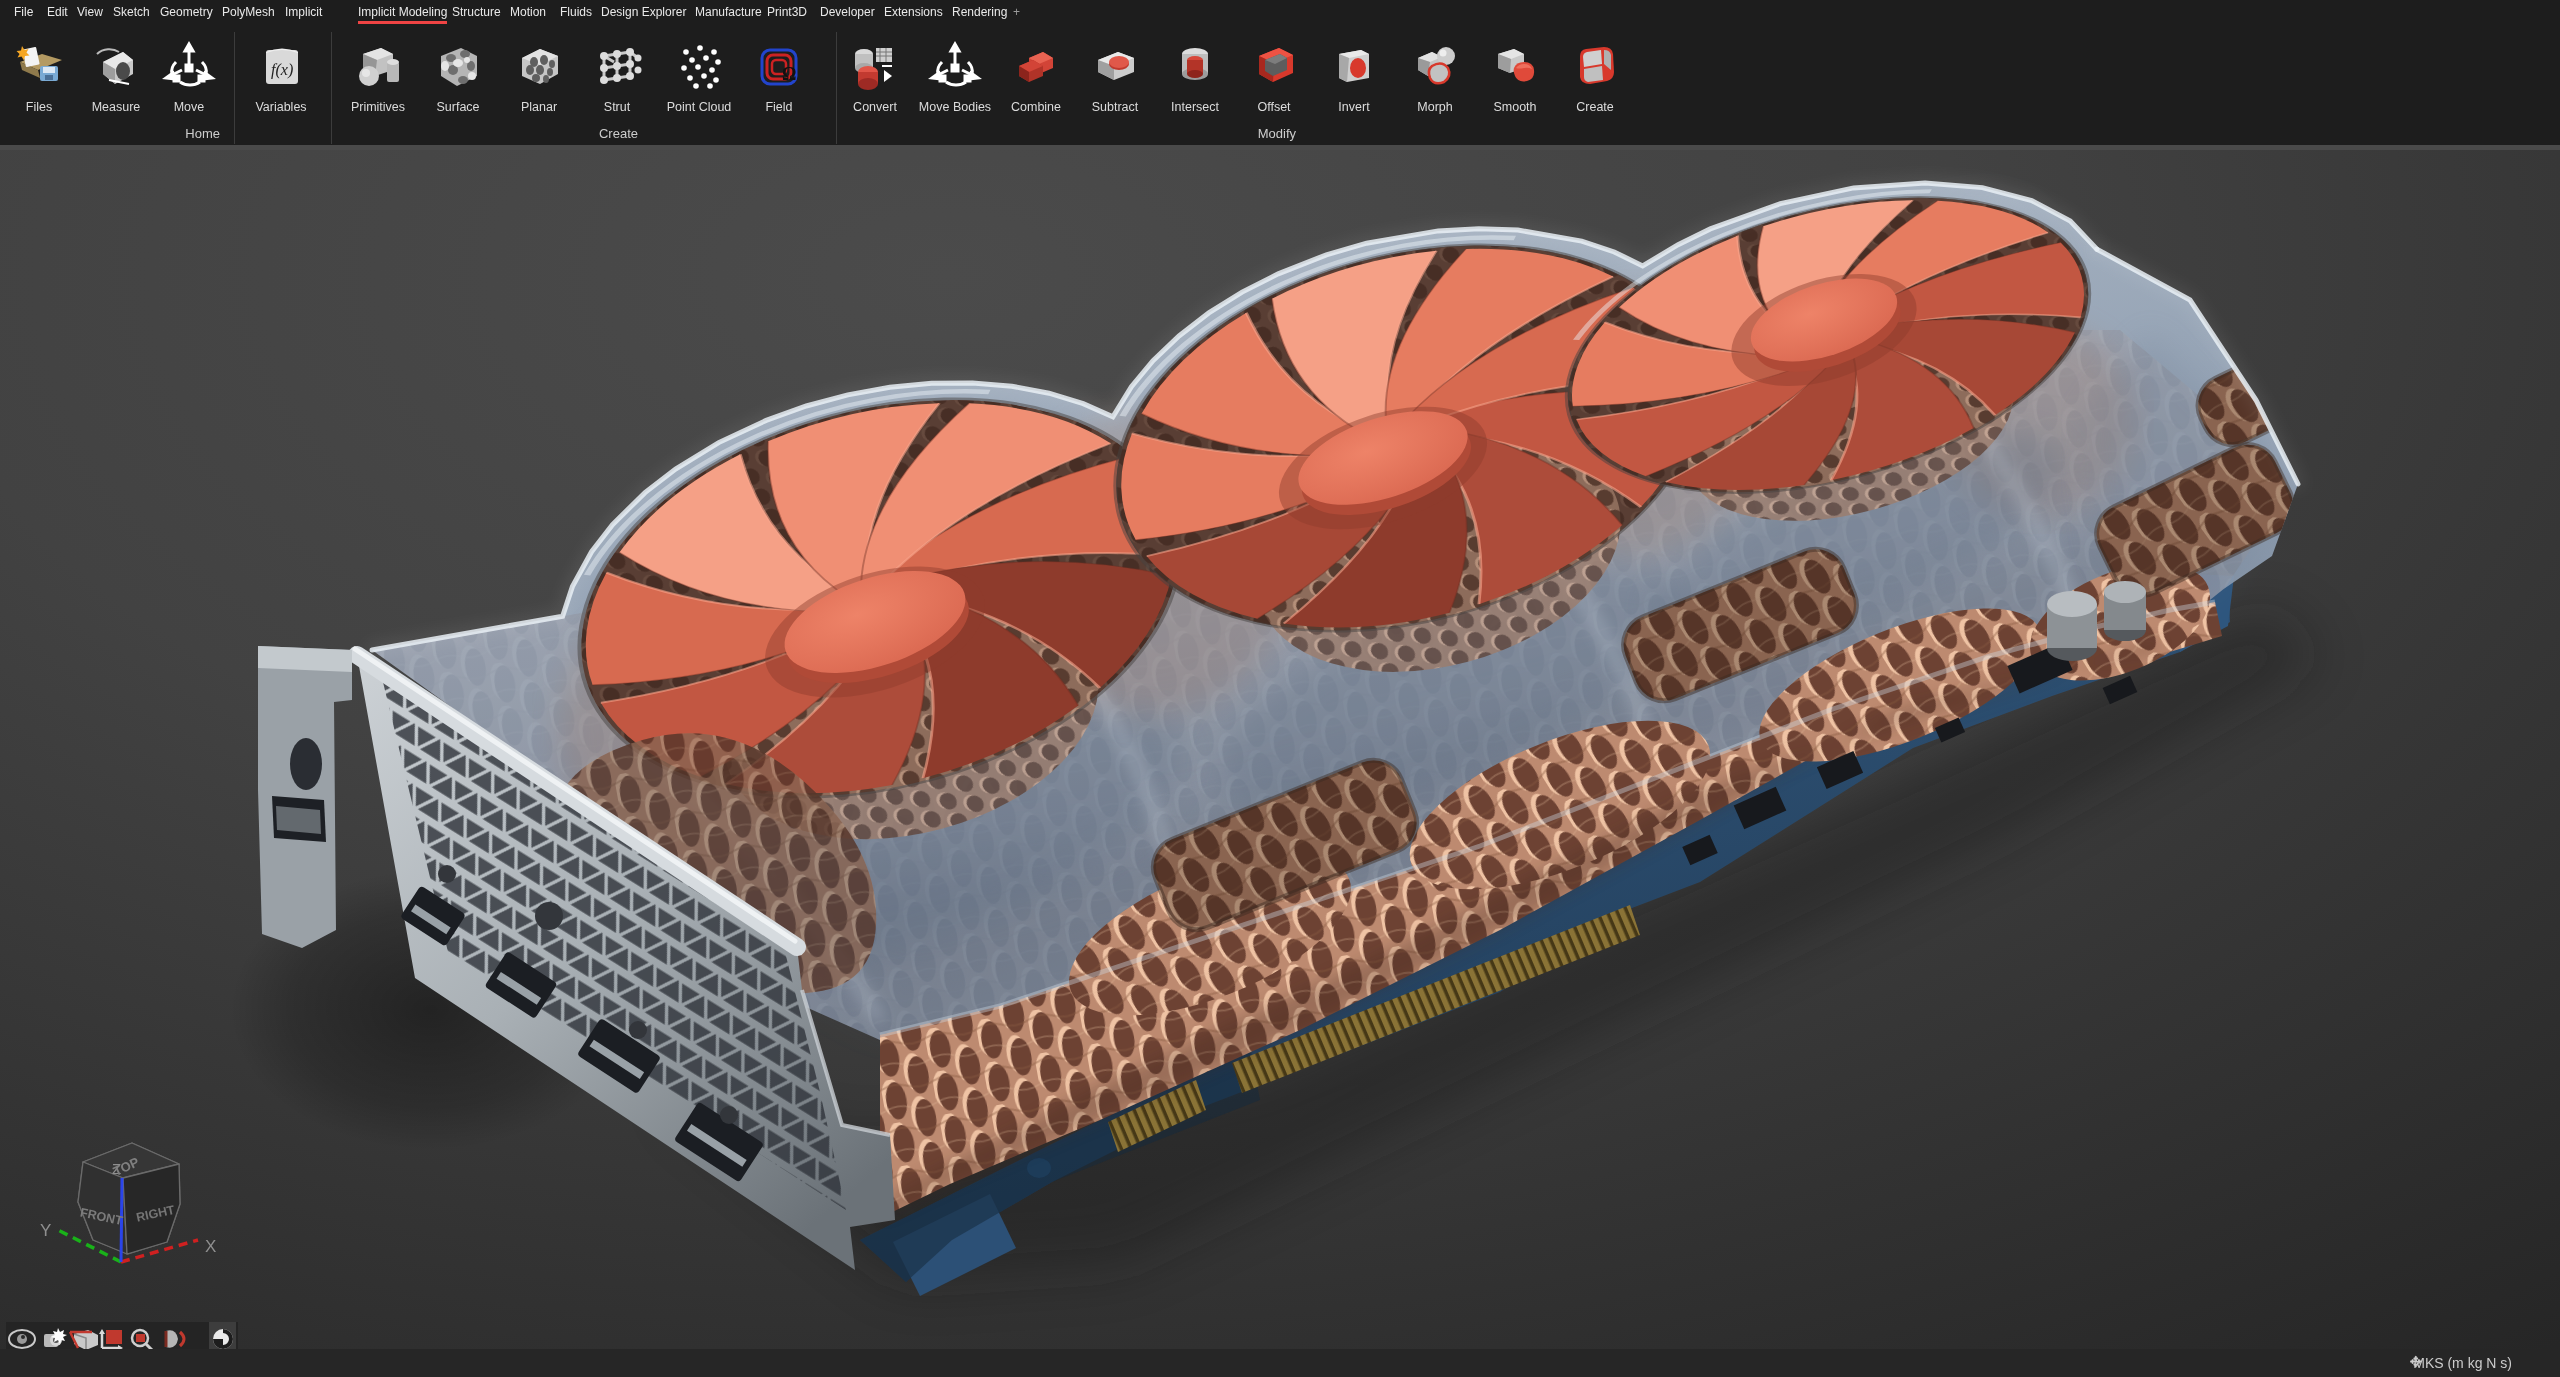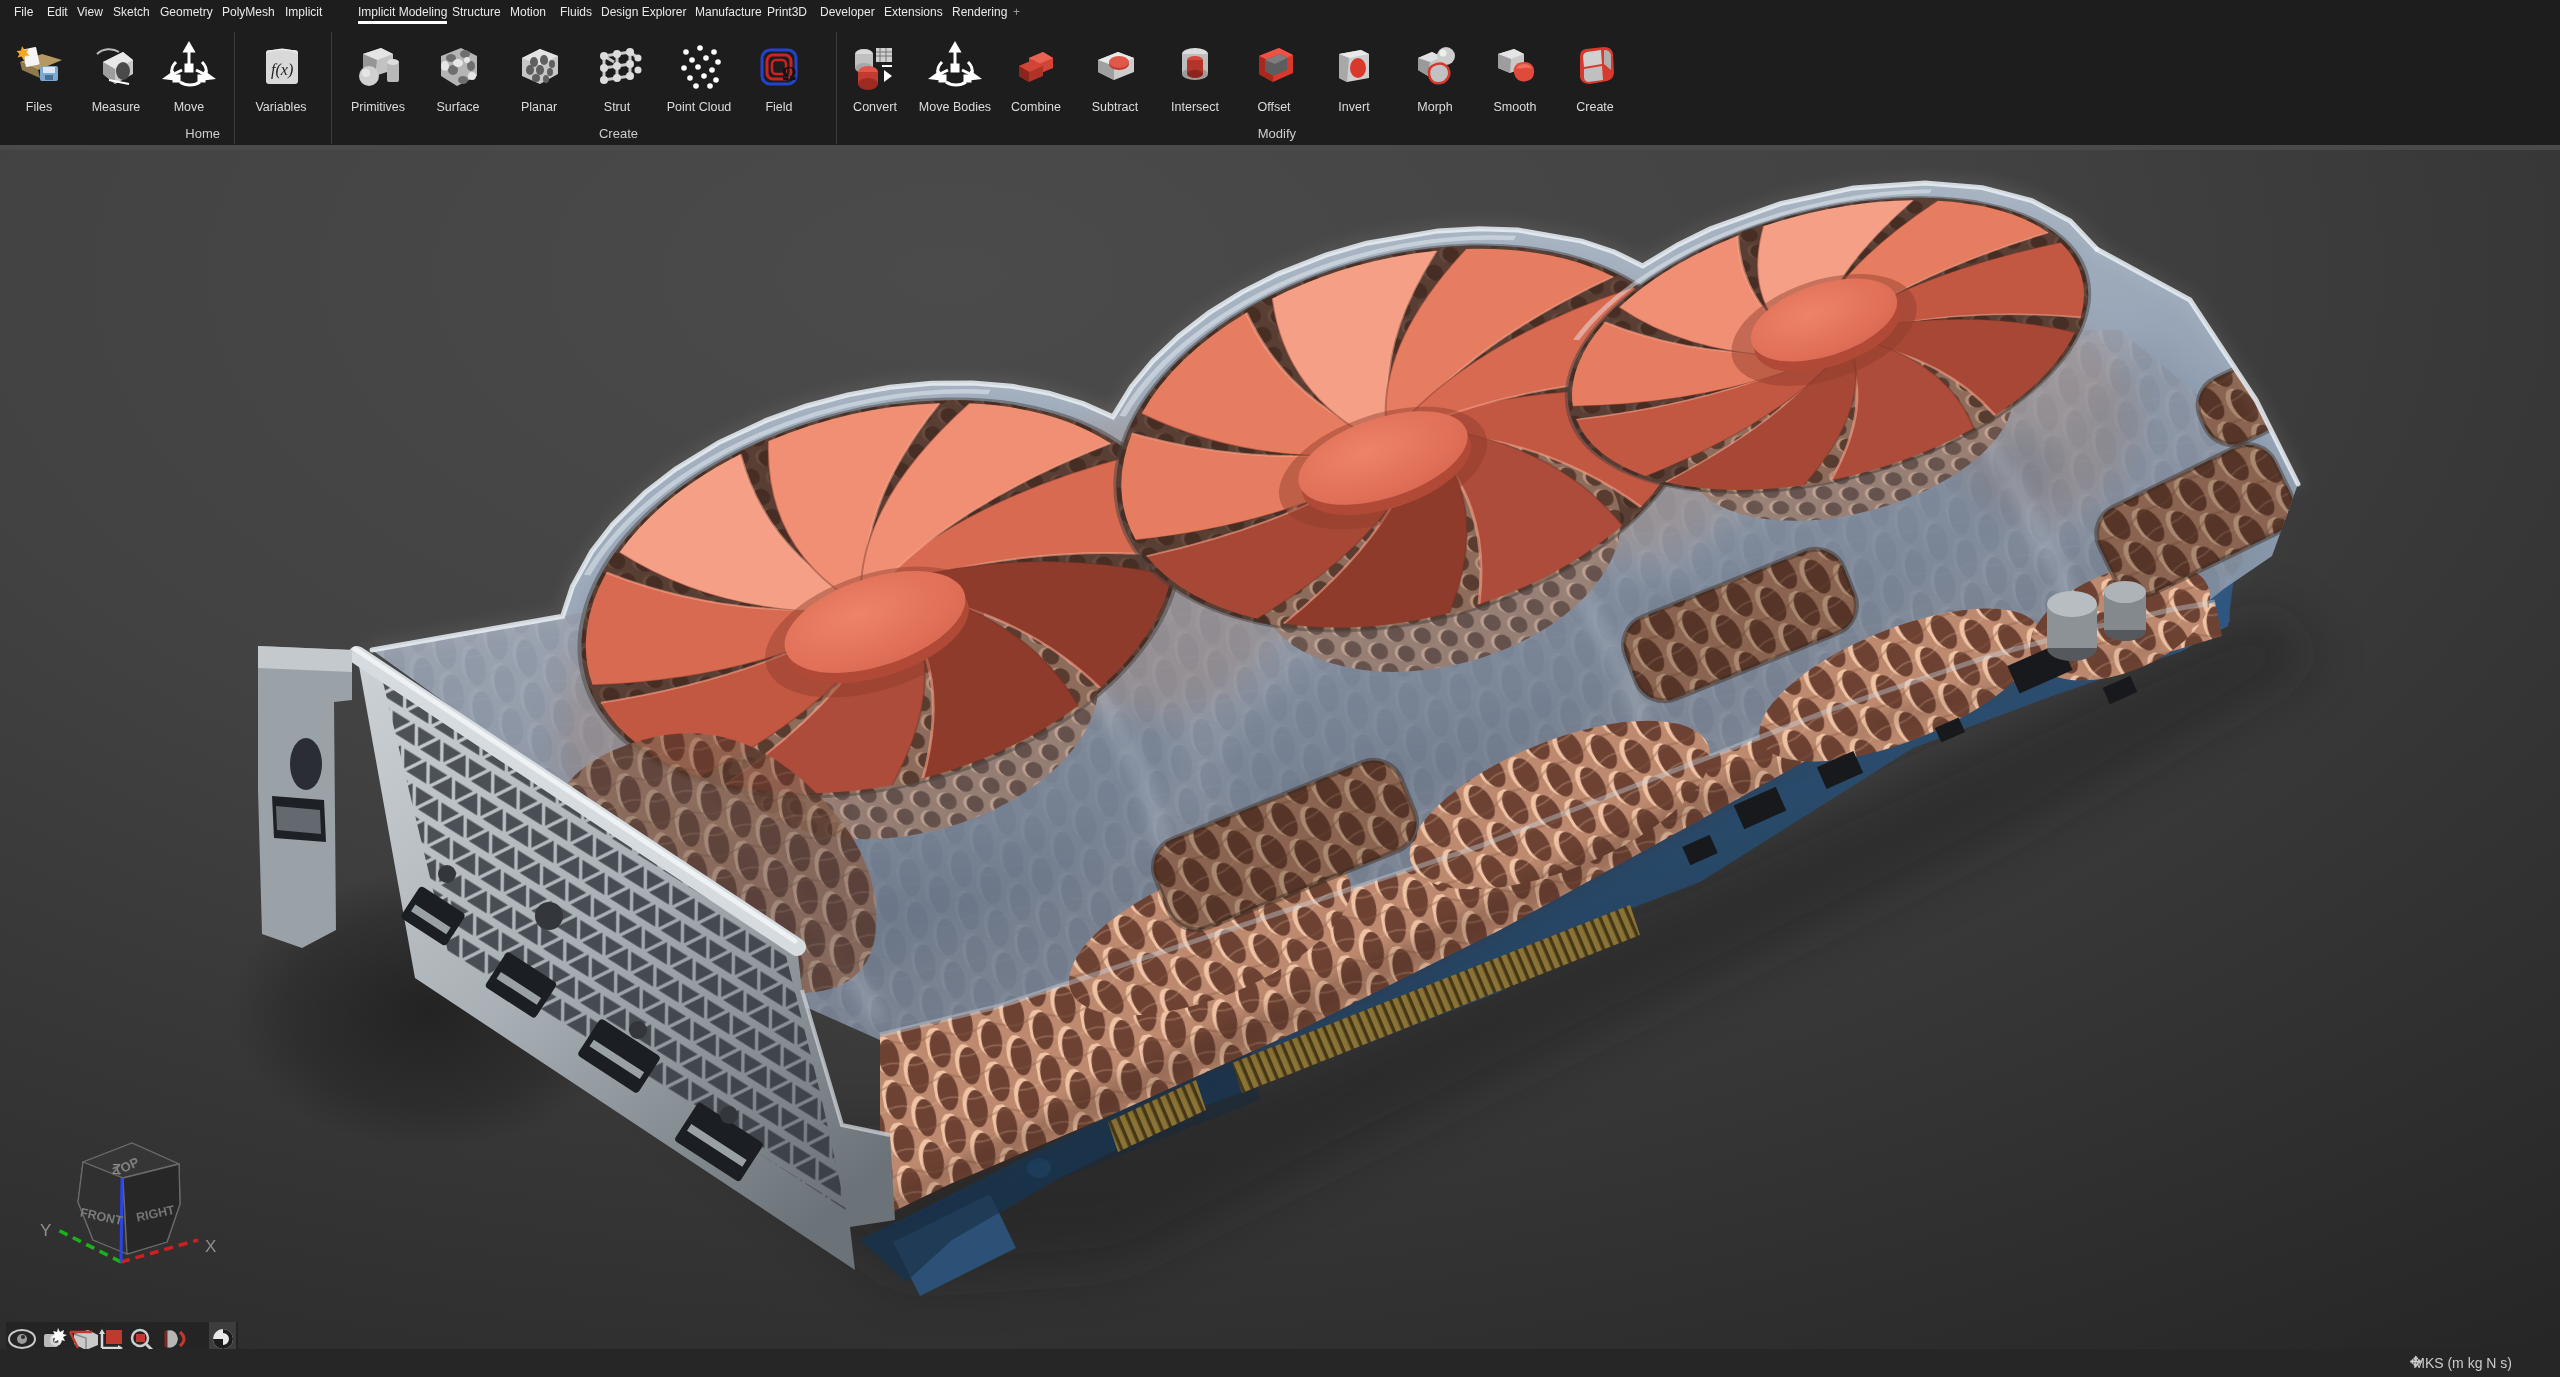--- a/index.html
+++ b/index.html
@@ -1,21 +1,21 @@
 <!DOCTYPE html>
 <html><head><meta charset="utf-8"><style>
 * { margin:0; padding:0; box-sizing:border-box; }
 html,body { width:2560px; height:1377px; overflow:hidden; background:#1d1d1d;
   font-family:"Liberation Sans", sans-serif; }
 #scene { position:absolute; left:0; top:0; }
 #topbar { position:absolute; left:0; top:0; width:2560px; height:150px; background:#1d1d1d;
   border-bottom:5px solid #4a4a4a; }
 #menus { position:absolute; left:0; top:0; width:2560px; height:26px; }
 #menus span { position:absolute; top:5px; color:#e9e9e9; font-size:12px; white-space:nowrap; }
-#menus span.act { border-bottom:3px solid #ffffff; padding-bottom:2px; }
+#menus span.act { border-bottom:3px solid #ef4444; padding-bottom:2px; }
 .ric { position:absolute; top:40px;text-decoration:underline; }
 .rlb { position:absolute; top:100px; width:110px; text-align:center; color:#dcdcdc; font-size:12.5px; }
 .rgrp { position:absolute; top:126px; width:120px; text-align:right; color:#cdcdcd; font-size:13px; }
 .rsep { position:absolute; top:32px; width:1px; height:112px; background:#3c3c3c; }
 #statusbar { position:absolute; left:0; top:1349px; width:2560px; height:28px; background:#262626; }
 #statusbar .mks { position:absolute; right:48px; top:6px; color:#cccccc; font-size:14px; }
 #statusbar .gear { position:absolute; right:138px; top:4px; color:#cccccc; font-size:15px; }
 #tray { position:absolute; left:6px; top:1322px; width:232px; height:34px; background:#242424; }
 </style></head>
 <body>

